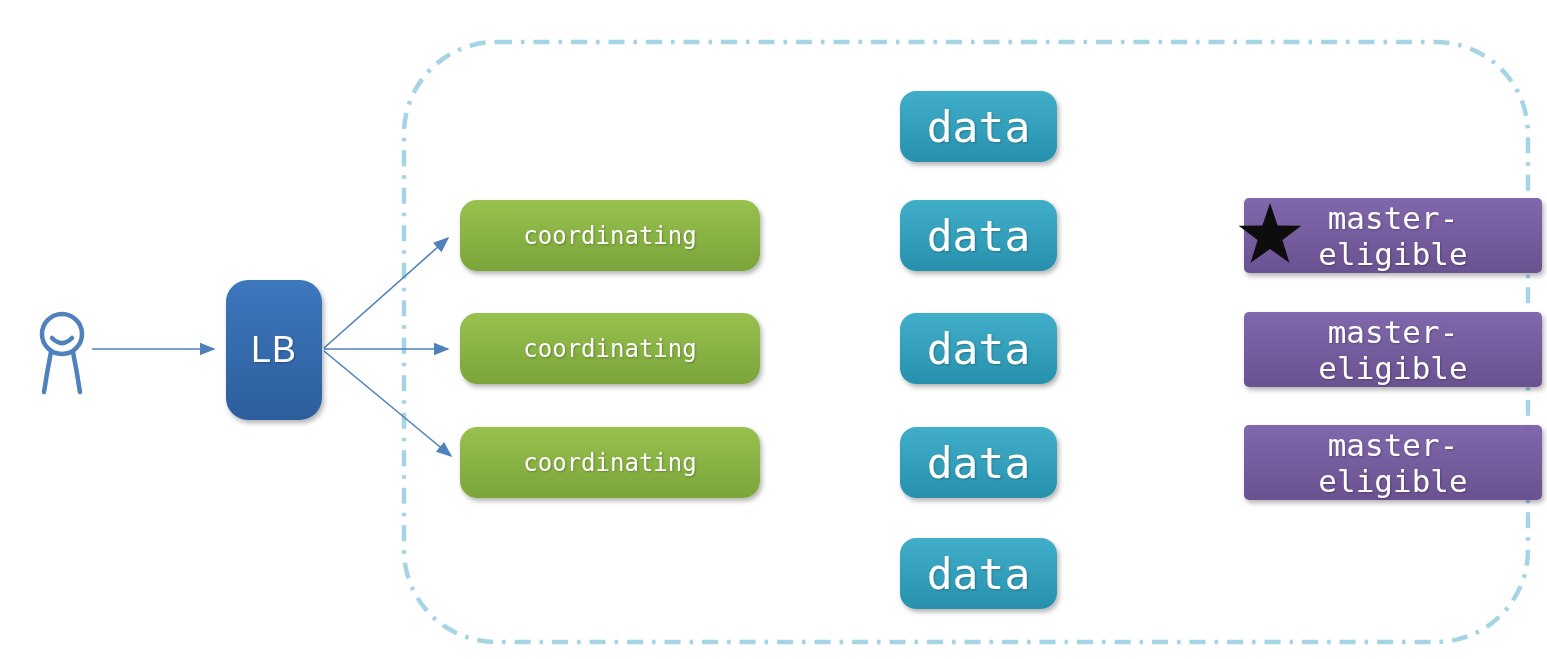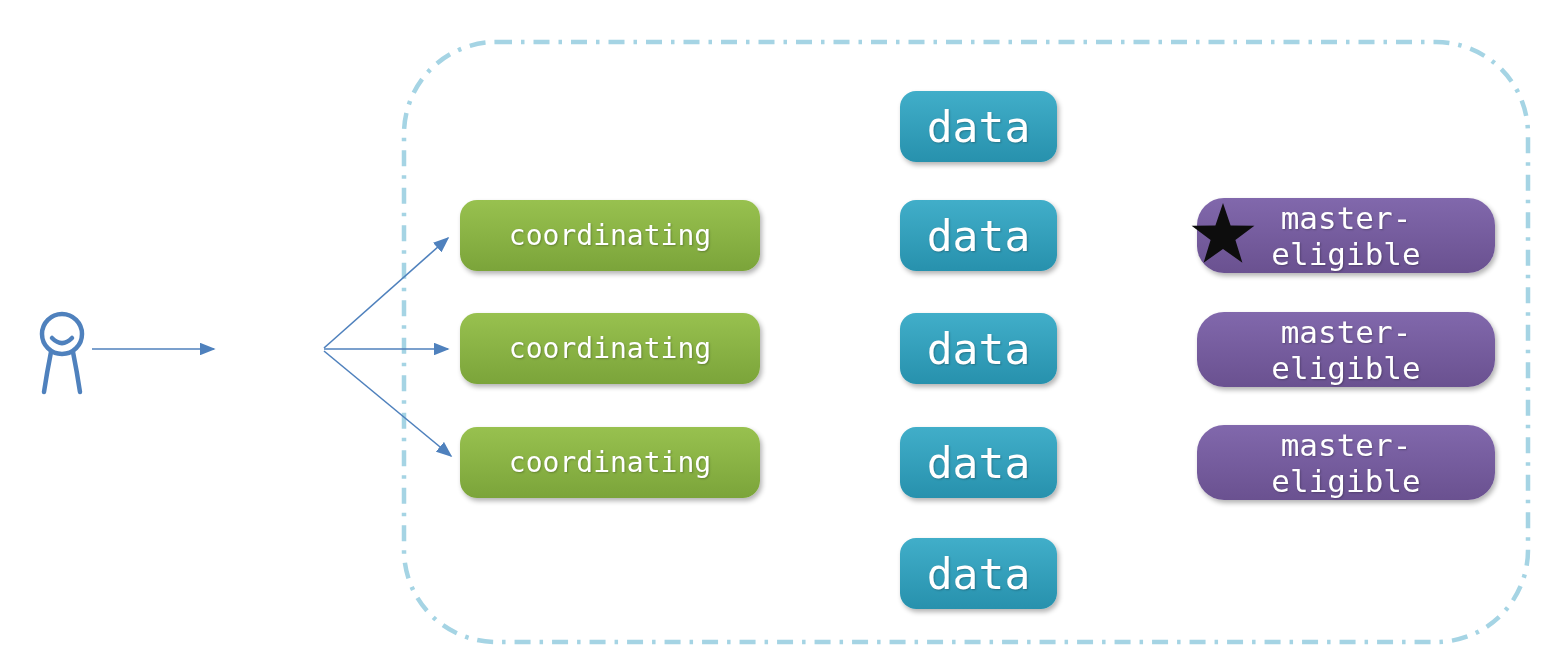--- a/index.html
+++ b/index.html
@@ -42,39 +42,39 @@
     letter-spacing: 1px;
     z-index: 2;
   }
 
   
   .coord-node {
     left: 460px;
     width: 300px; height: 71px;
     border-radius: 17px;
     background: linear-gradient(to bottom, #98c14f, #7ba43a);
-    font-size: 28px;
+    font-size: 24px;
     z-index: 2;
   }
 
   
   .data-node {
     left: 900px;
     width: 157px; height: 71px;
     border-radius: 16px;
     background: linear-gradient(to bottom, #41aec9, #2791ad);
     font-size: 43px;
     z-index: 2;
   }
 
   
   .master-node {
-    left: 1197px;
+    left: 1244px;
     width: 298px; height: 75px;
-    border-radius: 27px;
+    border-radius: 5px;
     background: linear-gradient(to bottom, #8168ac, #6a5190);
     font-size: 31px;
     line-height: 36px;
     z-index: 2;
     overflow: visible;
   }
   .master-node .two-line { display: block; }
   .master-node .two-line span { display: block; }
 
   .star-wrap {
@@ -111,20 +111,23 @@
       <line x1="324" y1="348" x2="448" y2="238" marker-end="url(#ah)"></line>
       <line x1="324" y1="349" x2="448" y2="349" marker-end="url(#ah)"></line>
       <line x1="324" y1="351" x2="451" y2="456" marker-end="url(#ah)"></line>
     </g>
   </svg>
 
   <svg class="overlay" style="left:400px; top:38px; width:1132px; height:608px;" viewBox="0 0 1132 608">
     <rect x="4" y="4" width="1124" height="600" rx="92" ry="92" fill="none" stroke="#a5d4e4" stroke-width="4.5" stroke-dasharray="16 9 3.5 9"></rect>
   </svg>
 
+  <div class="node lb-node">
+    <span class="lbl">LB</span>
+  </div>
 
   <div class="node coord-node" style="top:200px;">
     <span class="lbl">coordinating</span>
   </div>
   <div class="node coord-node" style="top:313px;">
     <span class="lbl">coordinating</span>
   </div>
   <div class="node coord-node" style="top:427px;">
     <span class="lbl">coordinating</span>
   </div>

